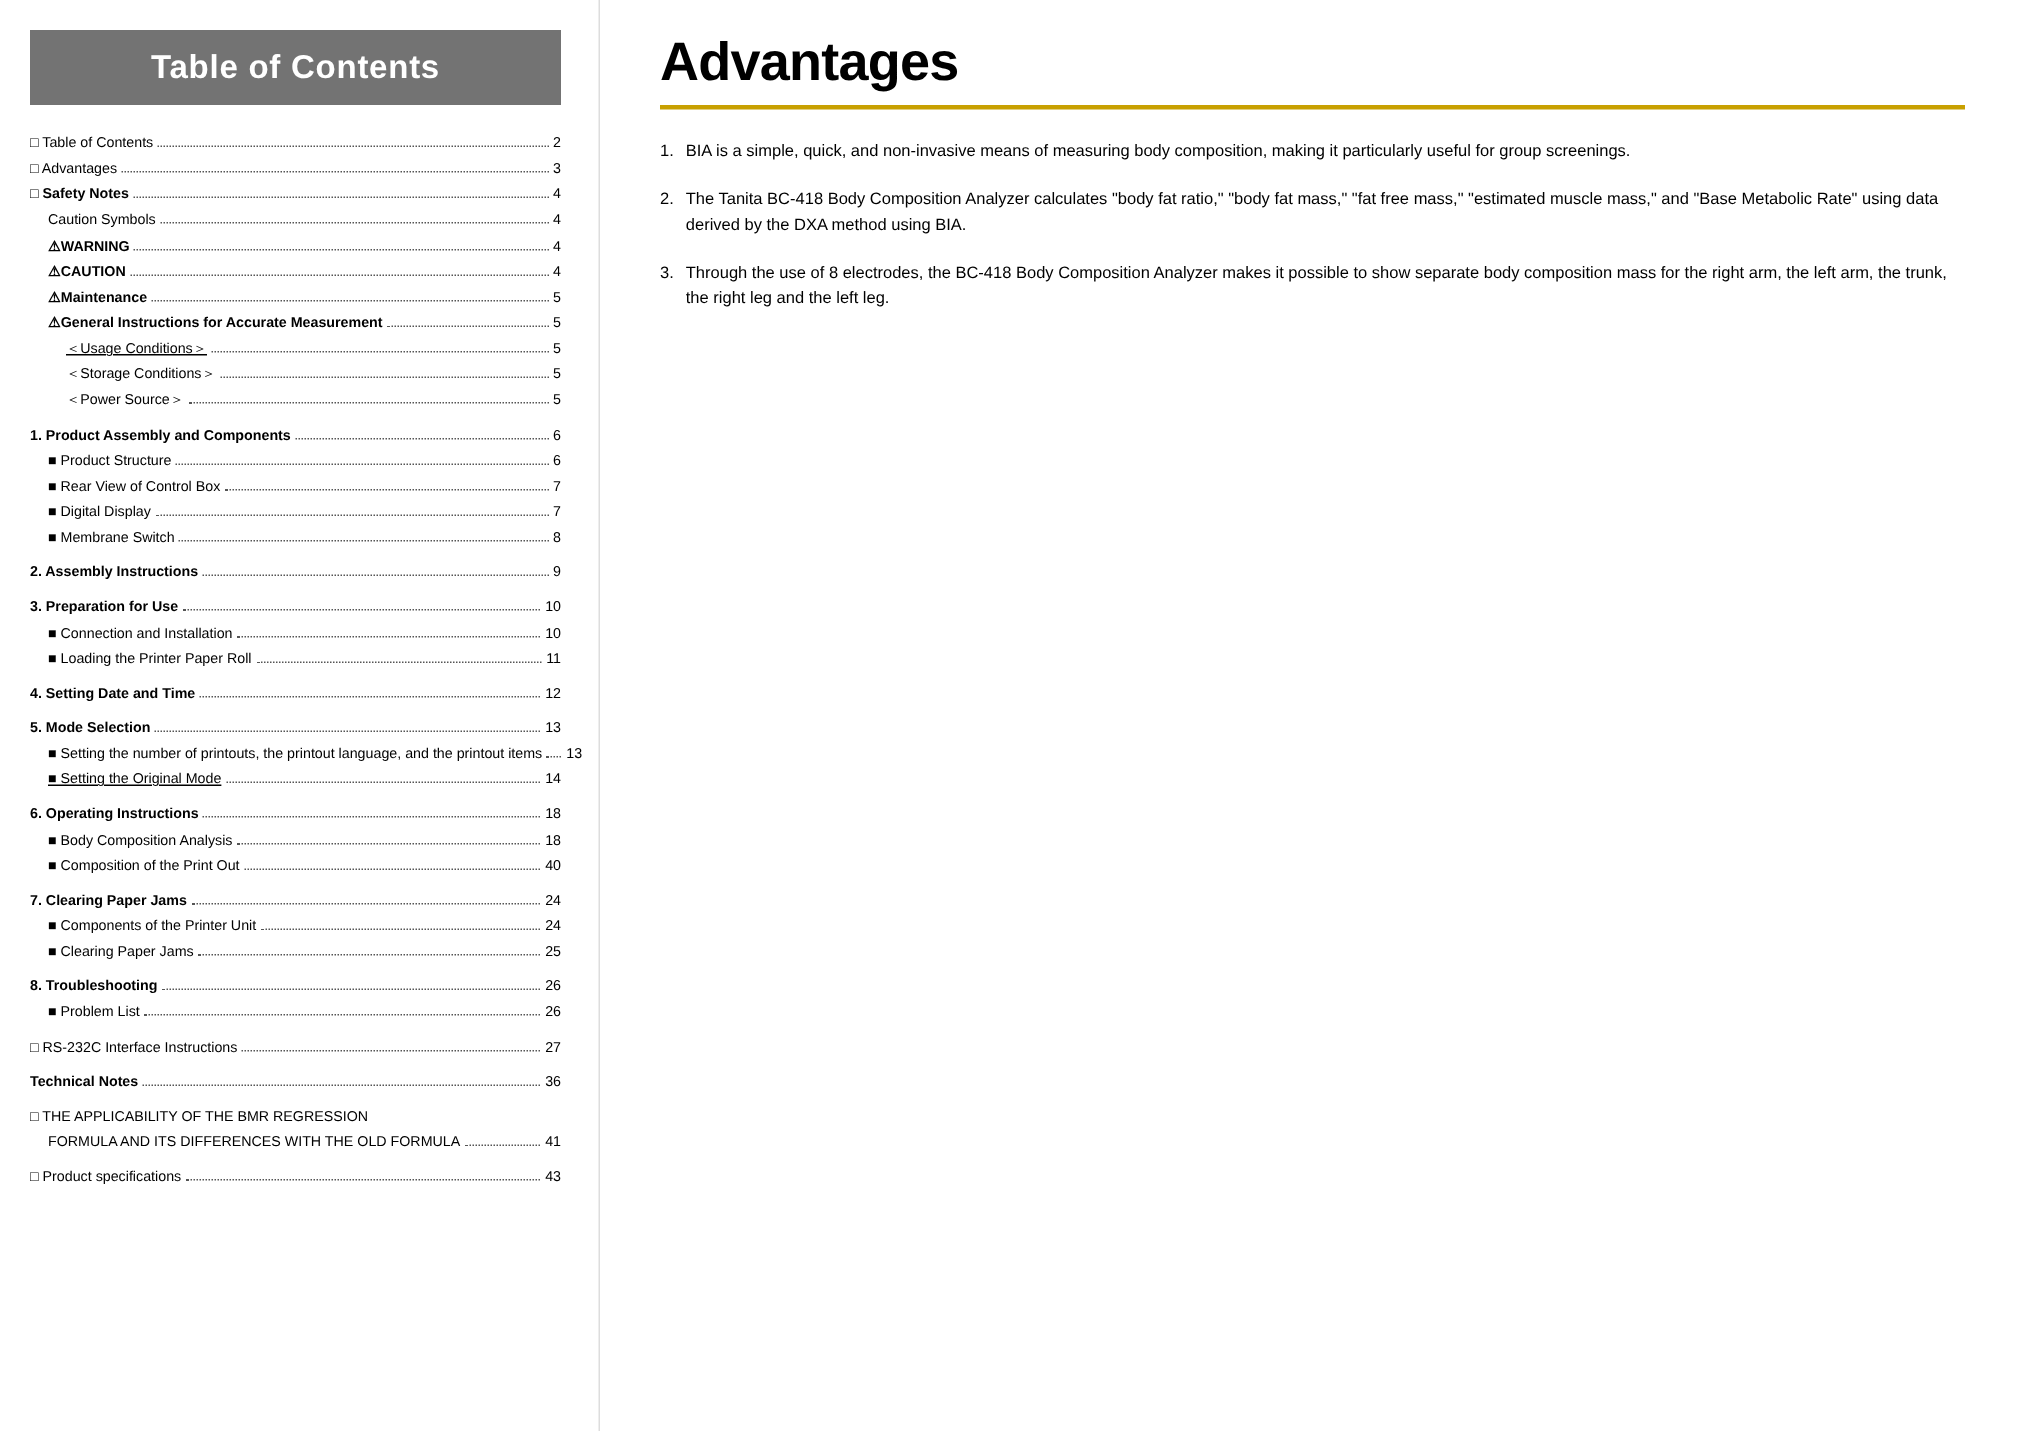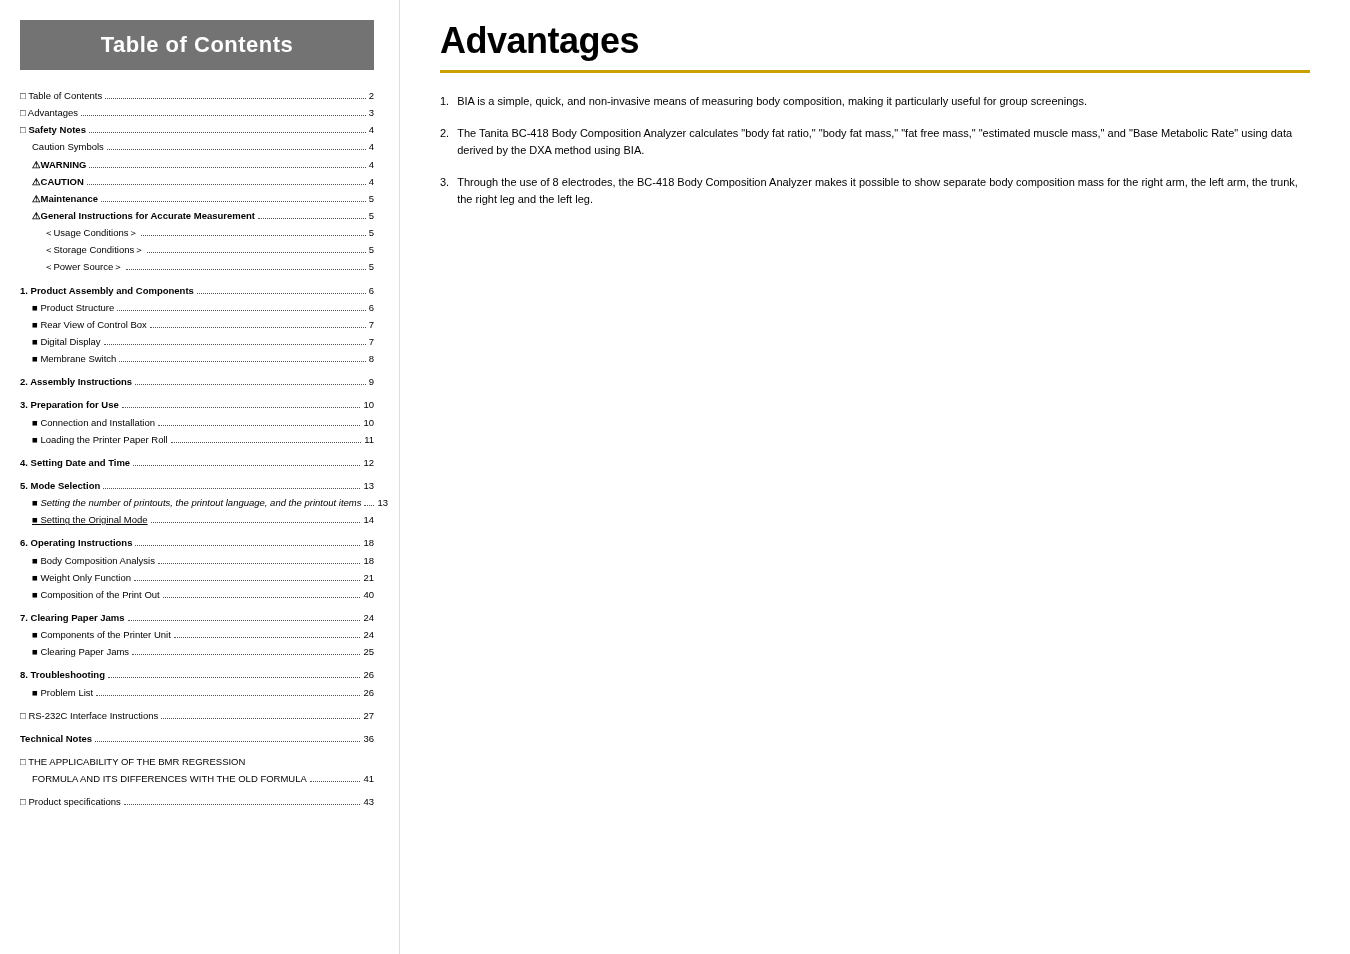--- a/index.html
+++ b/index.html
@@ -148,21 +148,21 @@
         <span class="label bold" style="padding-left: 12px;">⚠Maintenance</span>
         <span class="dots"></span>
         <span class="page-num">5</span>
       </div>
       <div class="toc-entry">
         <span class="label bold" style="padding-left: 12px;">⚠General Instructions for Accurate Measurement</span>
         <span class="dots"></span>
         <span class="page-num">5</span>
       </div>
       <div class="toc-entry">
-        <span class="label" style="padding-left: 24px;">＜Usage Conditions＞</span>
+        <span class="label" style="padding-left: 24px; text-decoration: underline;">＜Usage Conditions＞</span>
         <span class="dots"></span>
         <span class="page-num">5</span>
       </div>
       <div class="toc-entry">
         <span class="label" style="padding-left: 24px;">＜Storage Conditions＞</span>
         <span class="dots"></span>
         <span class="page-num">5</span>
       </div>
       <div class="toc-entry">
         <span class="label" style="padding-left: 24px;">＜Power Source＞</span>
@@ -223,44 +223,39 @@
         <span class="dots"></span>
         <span class="page-num">12</span>
       </div>
       <div class="toc-spacer"></div>
       <div class="toc-entry">
         <span class="label bold" style="padding-left: 0px;">5. Mode Selection</span>
         <span class="dots"></span>
         <span class="page-num">13</span>
       </div>
       <div class="toc-entry">
-        <span class="label" style="padding-left: 12px; font-style: italic;">■ Setting the number of printouts, the printout language, and the printout items</span>
+        <span class="label" style="padding-left: 12px;">■ Setting the number of printouts, the printout language, and the printout items</span>
         <span class="dots"></span>
         <span class="page-num">13</span>
       </div>
       <div class="toc-entry">
         <span class="label" style="padding-left: 12px; text-decoration: underline;">■ Setting the Original Mode</span>
         <span class="dots"></span>
         <span class="page-num">14</span>
       </div>
       <div class="toc-spacer"></div>
       <div class="toc-entry">
         <span class="label bold" style="padding-left: 0px;">6. Operating Instructions</span>
         <span class="dots"></span>
         <span class="page-num">18</span>
       </div>
       <div class="toc-entry">
         <span class="label" style="padding-left: 12px;">■ Body Composition Analysis</span>
         <span class="dots"></span>
         <span class="page-num">18</span>
-      </div>
-      <div class="toc-entry">
-        <span class="label" style="padding-left: 12px;">■ Weight Only Function</span>
-        <span class="dots"></span>
-        <span class="page-num">21</span>
       </div>
       <div class="toc-entry">
         <span class="label" style="padding-left: 12px;">■ Composition of the Print Out</span>
         <span class="dots"></span>
         <span class="page-num">40</span>
       </div>
       <div class="toc-spacer"></div>
       <div class="toc-entry">
         <span class="label bold" style="padding-left: 0px;">7. Clearing Paper Jams</span>
         <span class="dots"></span>

